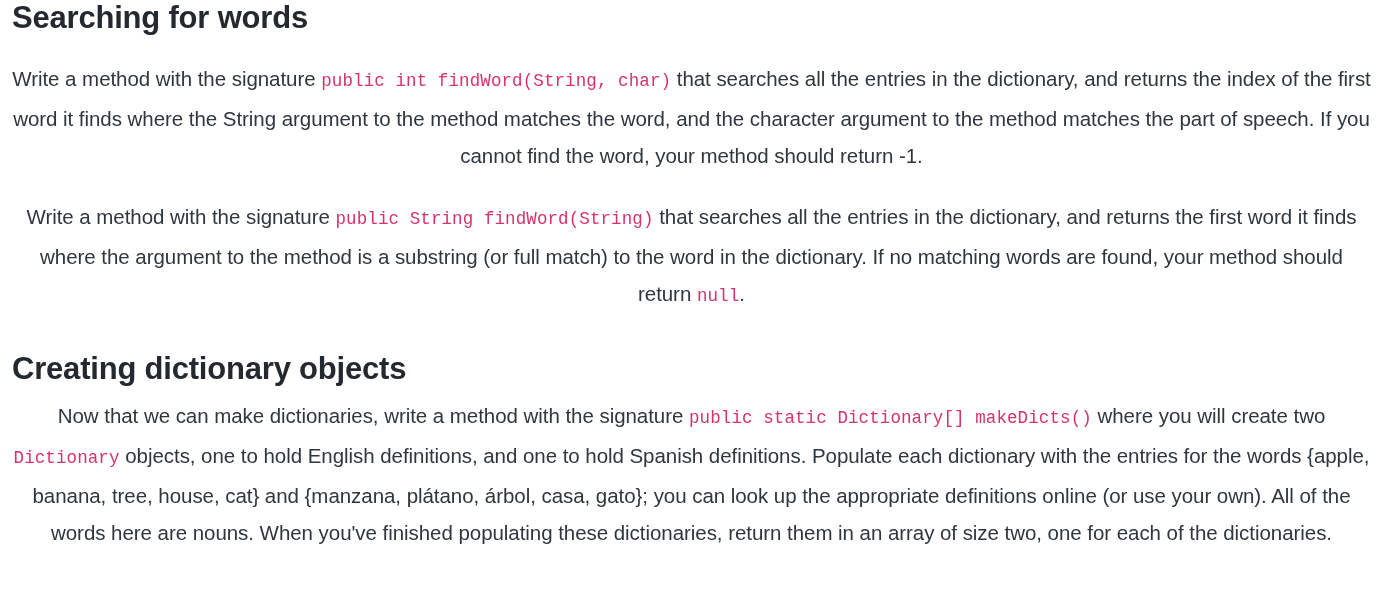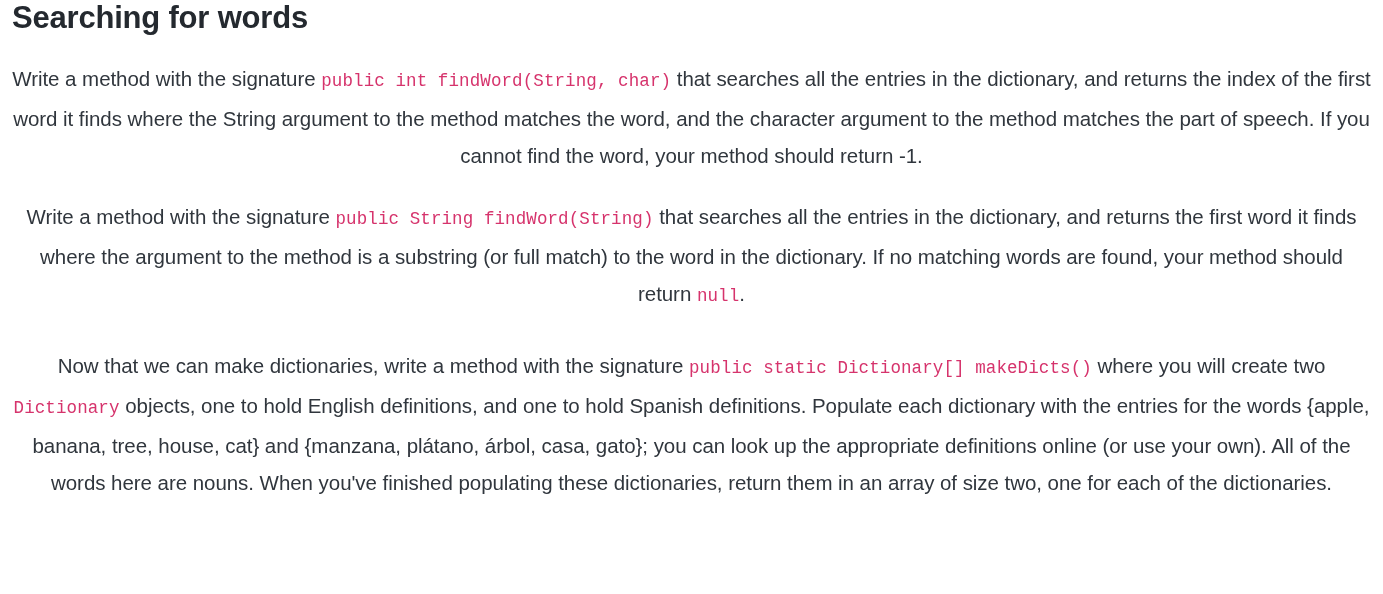--- a/index.html
+++ b/index.html
@@ -52,21 +52,21 @@
 
   p.para-first {
     margin-top: 22px;
   }
 
   p.para-next {
     margin-top: 24px;
   }
 
   p.para-after-heading {
-    margin-top: 32px;
+    margin-top: 8px;
   }
 
   code.inline-code {
     font-family: "Liberation Mono", "DejaVu Sans Mono", monospace;
     font-size: 17.5px;
     color: #d6336c;
     letter-spacing: 0.1px;
     white-space: pre;
   }
 </style>
@@ -74,16 +74,17 @@
 <body>
 
 <div class="doc">
 
   <h2 class="section-heading heading-first">Searching for words</h2>
 
   <p class="para para-first">Write a method with the signature <code class="inline-code">public int findWord(String, char)</code> that searches all the entries in the dictionary, and returns the index of the first word it finds where the String argument to the method matches the word, and the character argument to the method matches the part of speech. If you cannot find the word, your method should return -1.</p>
 
   <p class="para para-next">Write a method with the signature <code class="inline-code">public String findWord(String)</code> that searches all the entries in the dictionary, and returns the first word it finds where the argument to the method is a substring (or full match) to the word in the dictionary. If no matching words are found, your method should return <code class="inline-code">null</code>.</p>
 
+  <h2 class="section-heading heading-second">Creating dictionary objects</h2>
 
   <p class="para para-after-heading">Now that we can make dictionaries, write a method with the signature <code class="inline-code">public static Dictionary[] makeDicts()</code> where you will create two <code class="inline-code">Dictionary</code> objects, one to hold English definitions, and one to hold Spanish definitions. Populate each dictionary with the entries for the words {apple, banana, tree, house, cat} and {manzana, plátano, árbol, casa, gato}; you can look up the appropriate definitions online (or use your own). All of the words here are nouns. When you've finished populating these dictionaries, return them in an array of size two, one for each of the dictionaries.</p>
 
 </div>
 
 </body></html>

